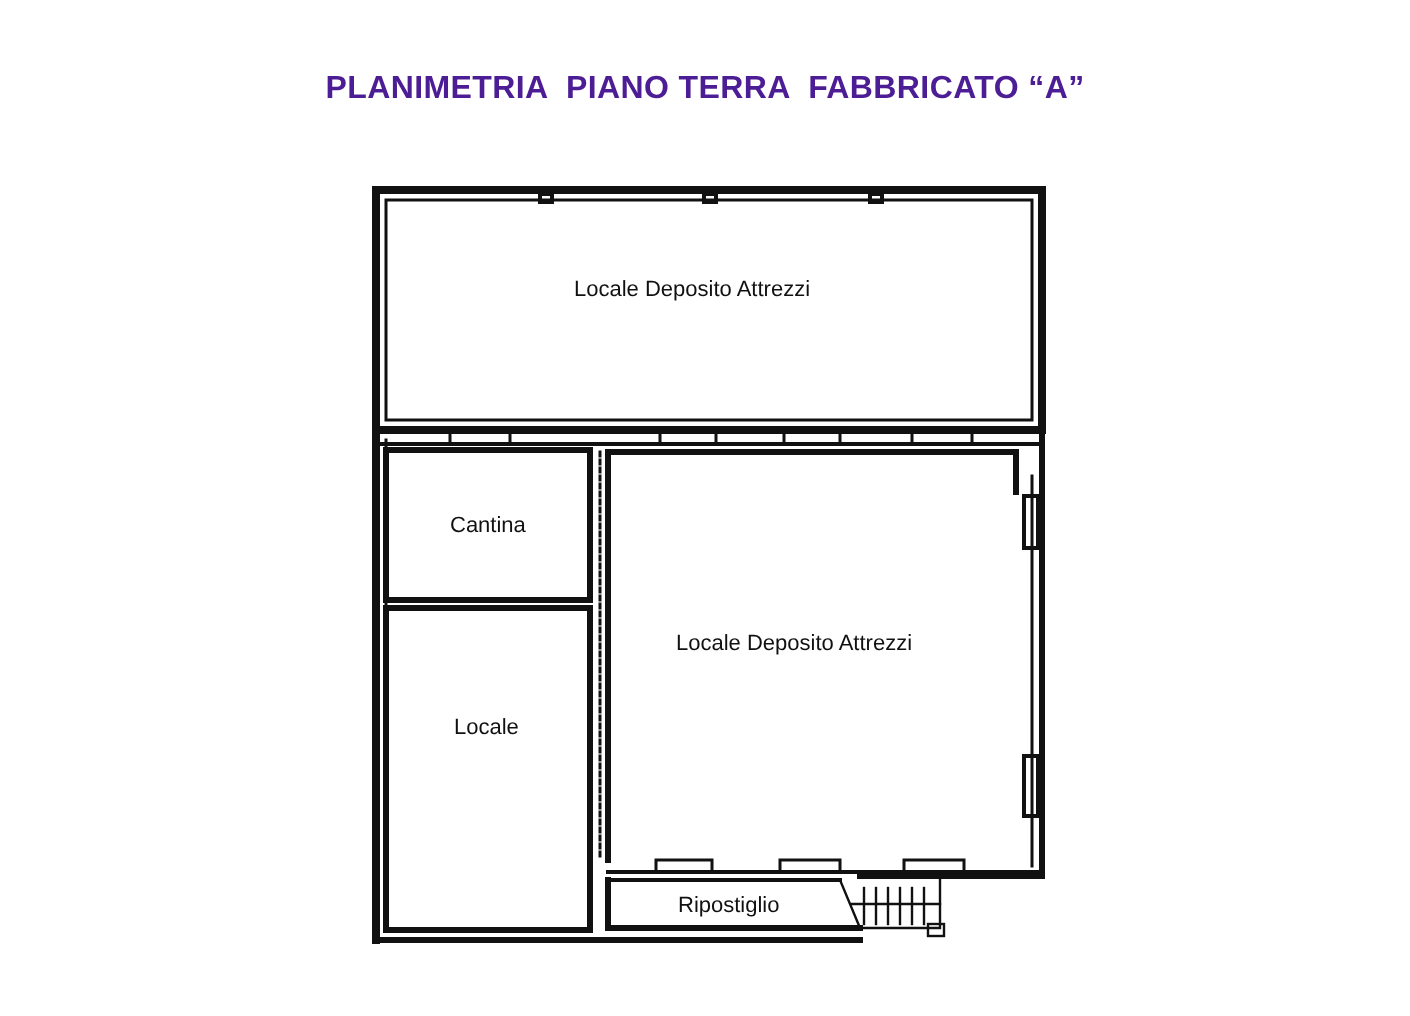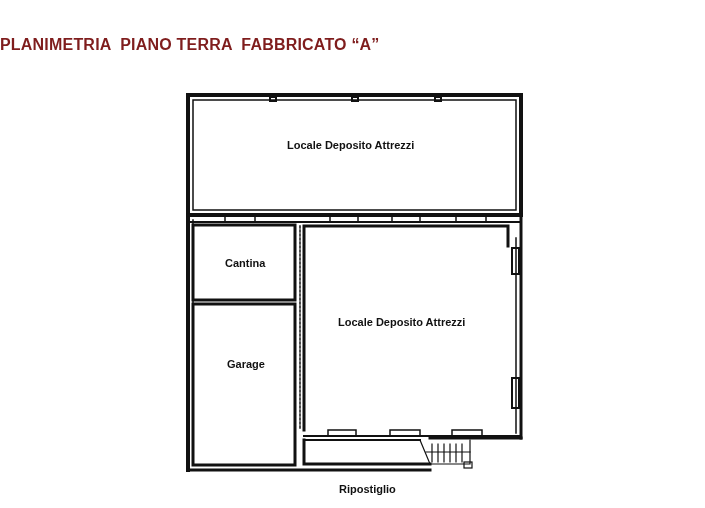--- a/index.html
+++ b/index.html
@@ -1,19 +1,19 @@
 <!DOCTYPE html>
 <html><head>
 <meta charset="utf-8">
 <style>
   html, body { margin:0; padding:0; background:#ffffff; }
   body { width:705px; height:508px; position:relative; overflow:hidden; font-family:"Liberation Sans", sans-serif; }
-  .title { position:absolute; left:0; width:705px; top:36px; font-weight:bold; font-size:16px; color:#7f1d1d; letter-spacing:0.2px; white-space:pre; }
+  .title { position:absolute; left:0; width:705px; top:36px; text-align:center; font-weight:bold; font-size:16px; color:#4c1d95; letter-spacing:0.2px; white-space:pre; }
   svg { position:absolute; left:0; top:0; }
-  .lbl { position:absolute; font-weight:bold; font-size:11px; color:#111; white-space:nowrap; }
+  .lbl { position:absolute; font-weight:normal; font-size:11px; color:#111; white-space:nowrap; }
 </style>
 </head>
 <body>
 
 <div class="title">PLANIMETRIA  PIANO TERRA  FABBRICATO “A”</div>
 
 <svg width="705" height="508" viewBox="0 0 705 508">
   <g fill="none" stroke="#111" stroke-linecap="square">
 
     <g>
@@ -82,14 +82,14 @@
       <rect x="270" y="97" width="6" height="4"></rect>
       <rect x="352" y="97" width="6" height="4"></rect>
       <rect x="435" y="97" width="6" height="4"></rect>
     </g>
   </g>
 </svg>
 
 <div class="lbl" style="left:287px;top:139px;">Locale Deposito Attrezzi</div>
 <div class="lbl" style="left:225px;top:257px;text-align:right;">Cantina</div>
 <div class="lbl" style="left:338px;top:316px;">Locale Deposito Attrezzi</div>
-<div class="lbl" style="left:227px;top:358px;">Garage</div>
-<div class="lbl" style="left:339px;top:447px;margin-top:36px;">Ripostiglio</div>
+<div class="lbl" style="left:227px;top:358px;">Locale</div>
+<div class="lbl" style="left:339px;top:447px;">Ripostiglio</div>
 
 </body></html>

